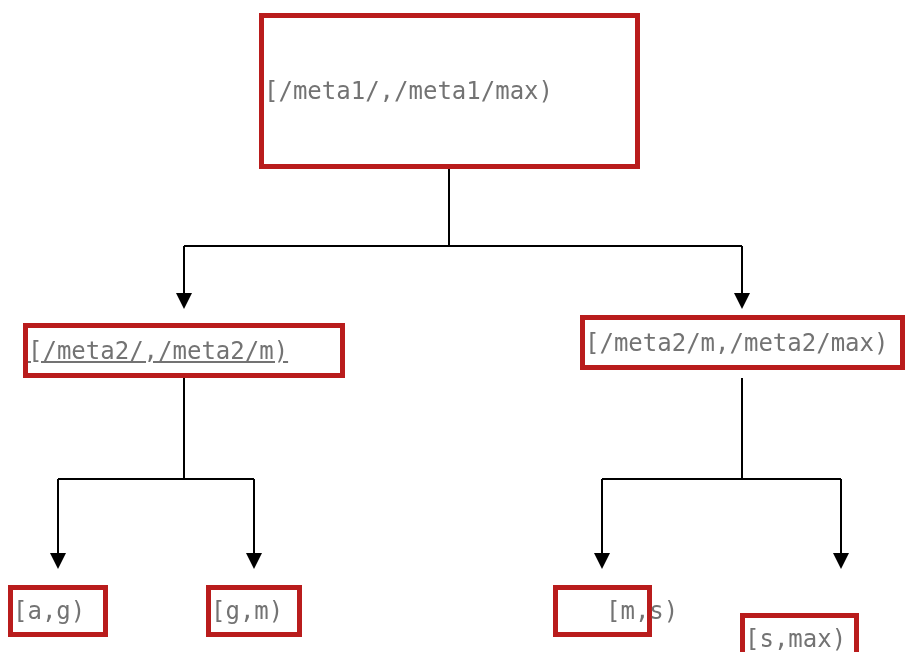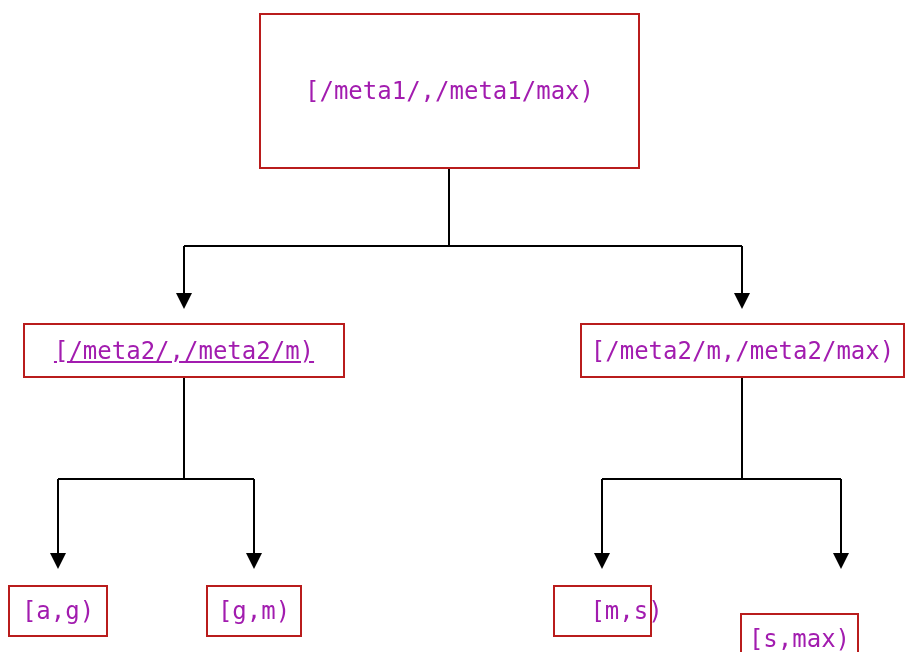--- a/index.html
+++ b/index.html
@@ -18,32 +18,32 @@
   .connector-layer {
     position: absolute;
     left: 0;
     top: 0;
     width: 912px;
     height: 652px;
   }
   .node {
     position: absolute;
     box-sizing: border-box;
-    border: 2px solid #b91c1c;
+    border: 5px solid #b91c1c;
     background: #ffffff;
     display: flex;
     align-items: center;
-    justify-content: center;
+    justify-content: flex-start;
     font-size: 24px;
-    color: #a21caf;
+    color: #737373;
     white-space: nowrap;
   }
   .node-root  { left: 259px; top: 13px;  width: 381px; height: 156px; }
   .node-l2a   { left: 23px;  top: 323px; width: 322px; height: 55px; text-decoration: underline; }
-  .node-l2b   { left: 580px; top: 323px; width: 325px; height: 55px; }
+  .node-l2b   { left: 580px; top: 315px; width: 325px; height: 55px; }
   .node-leaf1 { left: 8px;   top: 585px; width: 100px; height: 52px; }
   .node-leaf2 { left: 206px; top: 585px; width: 96px;  height: 52px; }
   .node-leaf3 { left: 553px; top: 585px; width: 99px;  height: 52px; padding-left: 48px; }
   .node-leaf4 { left: 740px; top: 585px; width: 119px; height: 52px; margin-top: 28px; }
   .edge { stroke: #000000; stroke-width: 2; fill: none; }
   .arrowhead { fill: #000000; stroke: none; }
 </style>
 </head>
 <body>
 

